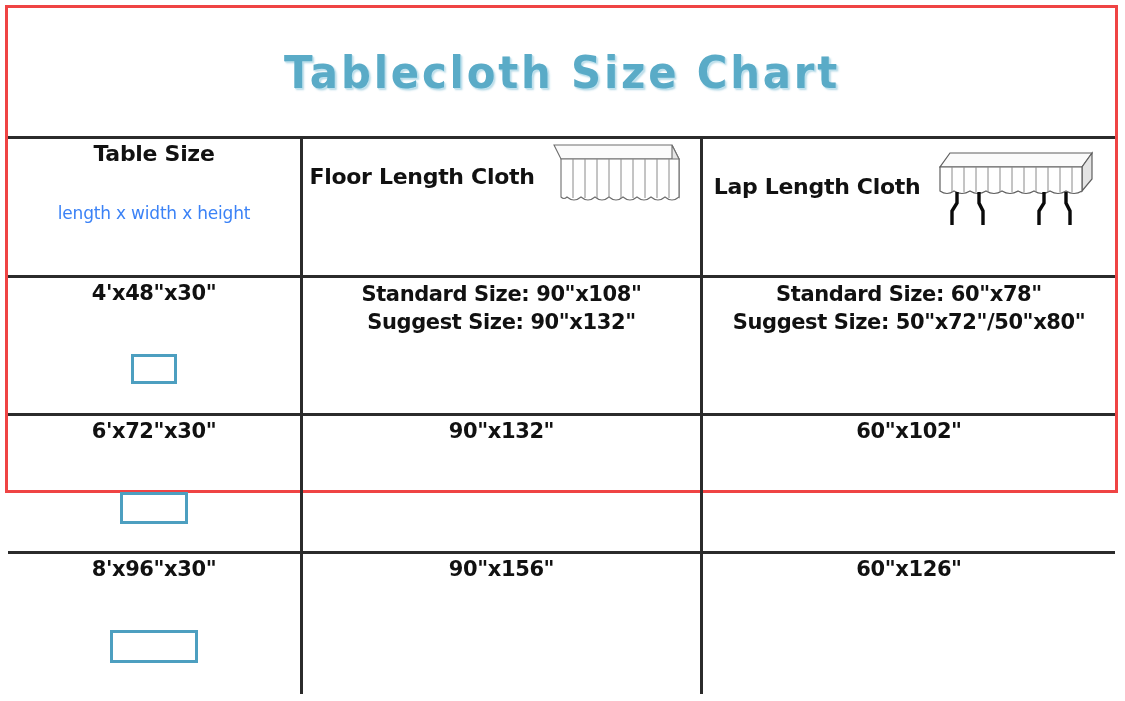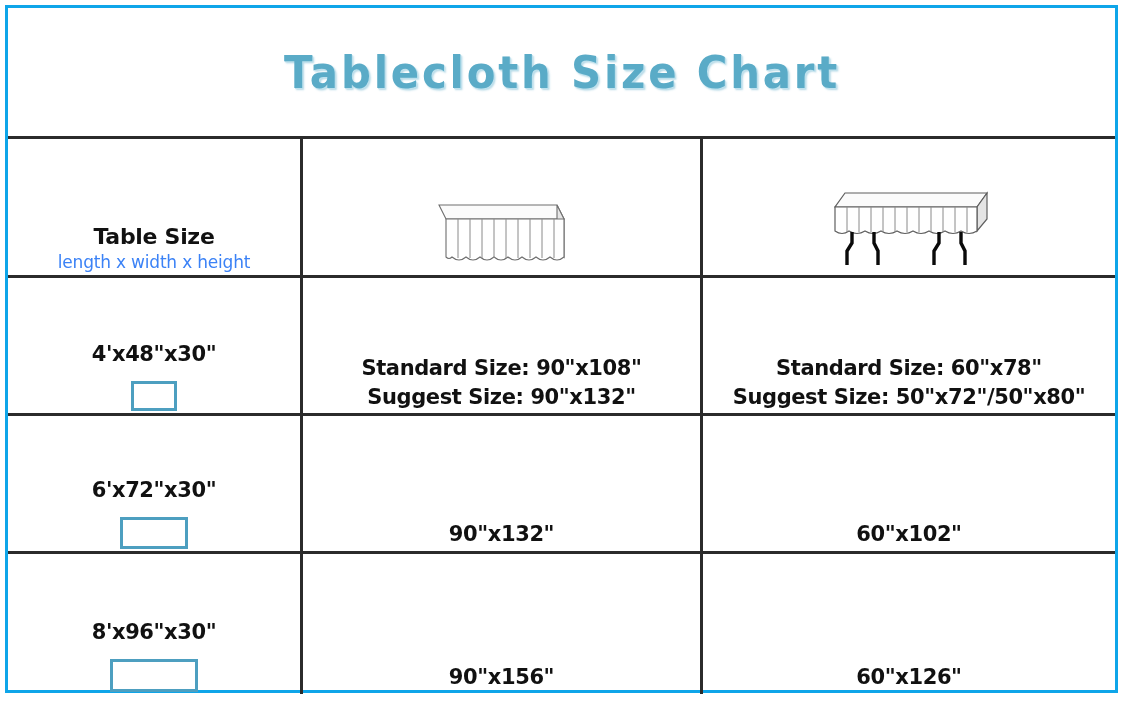--- a/index.html
+++ b/index.html
@@ -12,22 +12,22 @@
     height: 701px;
     font-family: "DejaVu Sans", sans-serif;
     overflow: hidden;
   }
 
   .chart-frame {
     position: absolute;
     left: 5px;
     top: 5px;
     width: 1113px;
-    height: 688px;
-    border: 3px solid #0ea5e9;
+    height: 488px;
+    border: 3px solid #ef4444;
     box-sizing: border-box;
     background: #ffffff;
   }
 
   
   .title-row {
     height: 131px;
     border-bottom: 3px solid #2b2b2b;
     box-sizing: border-box;
     display: flex;
@@ -54,23 +54,24 @@
     border-bottom: 3px solid #2b2b2b;
   }
   .grid-row.last { border-bottom: none; }
 
   .cell {
     box-sizing: border-box;
     border-right: 3px solid #2b2b2b;
     display: flex;
     flex-direction: column;
     align-items: center;
-    justify-content: flex-end;
+    justify-content: flex-start;
     text-align: center;
     padding: 2px 14px;
+    gap: 34px;
   }
   .cell.last { border-right: none; }
 
   .col-1 { width: 295px; }
   .col-2 { width: 400px; }
   .col-3 { width: 412px; }
 
   .header-row { height: 139px; }
   .data-row   { height: 138px; }
   .data-row.tall { height: 140px; }
@@ -134,20 +135,21 @@
 
   <div class="grid-row header-row">
 
     <div class="cell col-1">
       <div class="hdr-main">Table Size</div>
       <div class="hdr-sub">length x width x height</div>
     </div>
 
     <div class="cell col-2">
       <div class="hdr-inline">
+        <div class="hdr-main">Floor Length Cloth</div>
         <svg class="cloth-icon" width="155" height="72" viewBox="0 0 155 72">
 
           <polygon points="22,18 140,18 133,4 15,4" fill="#fbfbfb" stroke="#6e6e6e" stroke-width="1.1"></polygon>
 
           <polygon points="140,18 140,56 133,46 133,4" fill="#e6e6e6" stroke="#6e6e6e" stroke-width="1.1"></polygon>
 
           <path d="M22,18 L140,18 L140,56
                    Q133,62 126,56 Q119,62 112,56 Q105,62 98,56
                    Q91,62 84,56 Q77,62 70,56 Q63,62 56,56
                    Q49,62 42,56 Q35,62 28,56 Q25,59 22,56 Z" fill="#ffffff" stroke="#6e6e6e" stroke-width="1.1"></path>
@@ -160,20 +162,21 @@
           <line x1="94" y1="18" x2="94" y2="57" stroke="#8a8a8a" stroke-width="1"></line>
           <line x1="106" y1="18" x2="106" y2="57" stroke="#8a8a8a" stroke-width="1"></line>
           <line x1="118" y1="18" x2="118" y2="57" stroke="#8a8a8a" stroke-width="1"></line>
           <line x1="130" y1="18" x2="130" y2="57" stroke="#8a8a8a" stroke-width="1"></line>
         </svg>
       </div>
     </div>
 
     <div class="cell col-3 last">
       <div class="hdr-inline">
+        <div class="hdr-main">Lap Length Cloth</div>
         <svg class="cloth-icon" width="180" height="92" viewBox="0 0 180 92">
 
           <polygon points="16,26 158,26 168,12 26,12" fill="#fbfbfb" stroke="#5f5f5f" stroke-width="1.2"></polygon>
 
           <polygon points="158,26 158,50 168,38 168,12" fill="#e4e4e4" stroke="#5f5f5f" stroke-width="1.2"></polygon>
 
           <path d="M16,26 L158,26 L158,50
                    Q150,55 142,50 Q134,55 126,50 Q118,55 110,50
                    Q102,55 94,50 Q86,55 78,50 Q70,55 62,50
                    Q54,55 46,50 Q38,55 30,50 Q23,55 16,50 Z" fill="#ffffff" stroke="#5f5f5f" stroke-width="1.2"></path>

